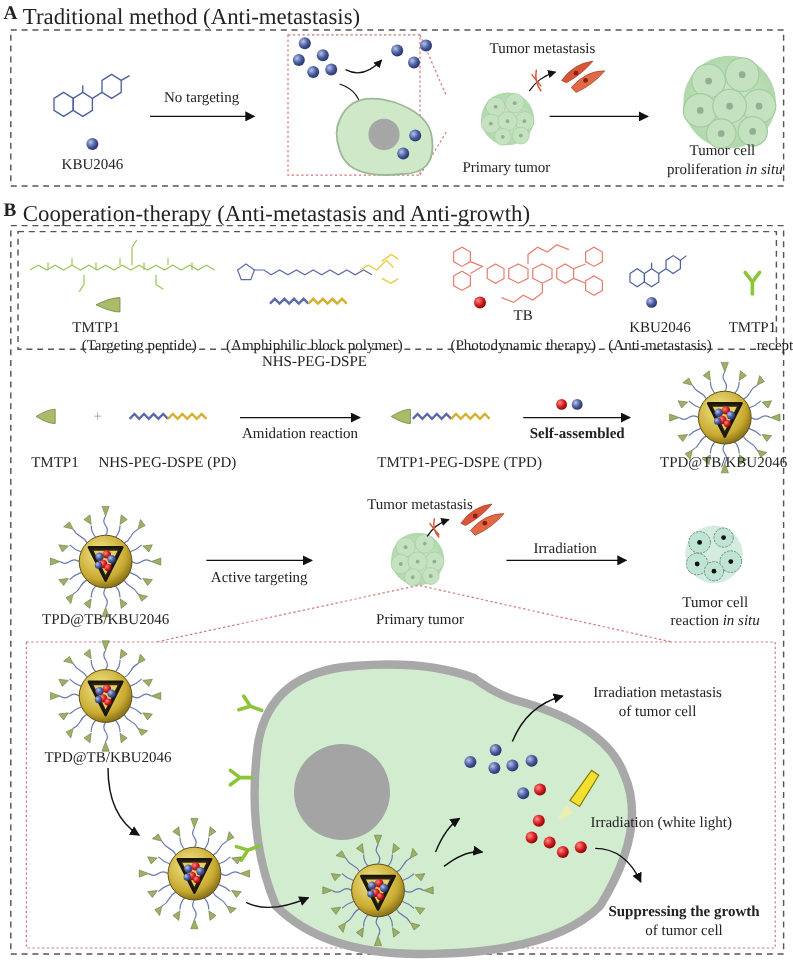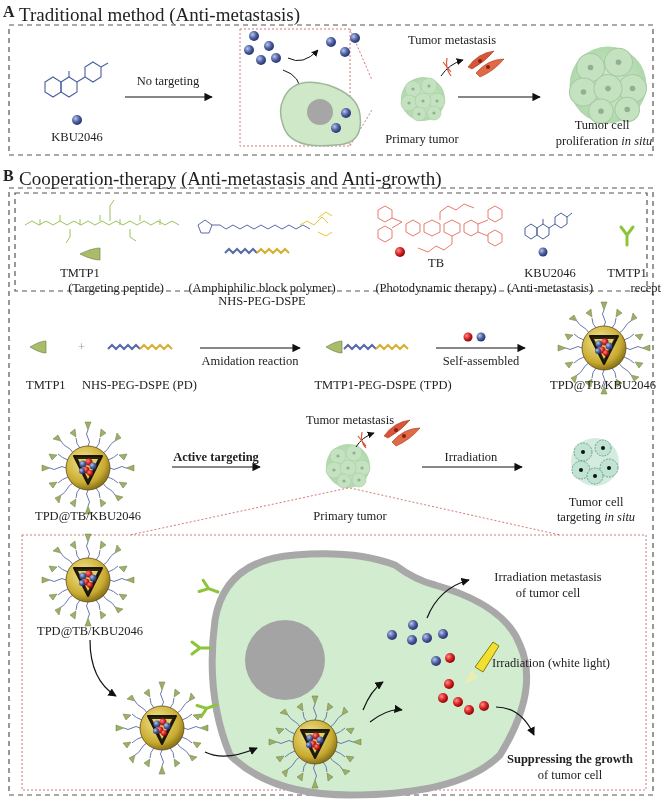--- a/index.html
+++ b/index.html
@@ -302,32 +302,32 @@
 <div class="t c" style="left:262px;top:281px;">(Amphiphilic block polymer)</div>
 <div class="t c" style="left:436px;top:256px;">TB</div>
 <div class="t c" style="left:436px;top:281px;">(Photodynamic therapy)</div>
 <div class="t c" style="left:550px;top:266px;">KBU2046</div>
 <div class="t c" style="left:550px;top:281px;">(Anti-metastasis)</div>
 <div class="t c" style="left:627px;top:266px;">TMTP1</div>
 <div class="t c" style="left:627px;top:281px;margin-left:24px;">receptor</div>
 
 <div class="t" style="left:78px;top:340px;color:#999;">+</div>
 <div class="t c" style="left:250px;top:354px;">Amidation reaction</div>
-<div class="t c" style="left:481px;top:354px;">Self-assembled</div>
+<div class="t c" style="left:481px;top:354px;font-weight:bold;">Self-assembled</div>
 <div class="t" style="left:26px;top:378px;">TMTP1</div>
 <div class="t" style="left:82px;top:378px;text-align:right;">NHS-PEG-DSPE (PD)</div>
 <div class="t c" style="left:383px;top:378px;">TMTP1-PEG-DSPE (TPD)</div>
 <div class="t c" style="left:603px;top:378px;">TPD@TB/KBU2046</div>
 
 <div class="t c" style="left:350px;top:413px;">Tumor metastasis</div>
-<div class="t c" style="left:216px;top:450px;font-weight:bold;">Active targeting</div>
+<div class="t c" style="left:216px;top:474px;">Active targeting</div>
 <div class="t c" style="left:471px;top:450px;">Irradiation</div>
 <div class="t c" style="left:88px;top:509px;">TPD@TB/KBU2046</div>
 <div class="t c" style="left:350px;top:509px;">Primary tumor</div>
 <div class="t c" style="left:596px;top:495px;">Tumor cell</div>
-<div class="t c" style="left:596px;top:510px;"><span>targeting </span><i>in situ</i></div>
+<div class="t c" style="left:596px;top:510px;"><span>reaction </span><i>in situ</i></div>
 
 <div class="t c" style="left:90px;top:624px;">TPD@TB/KBU2046</div>
 <div class="t c" style="left:548px;top:570px;">Irradiation metastasis</div>
 <div class="t c" style="left:548px;top:586px;">of tumor cell</div>
-<div class="t" style="left:492px;top:656px;">Irradiation (white light)</div>
+<div class="t" style="left:492px;top:678px;">Irradiation (white light)</div>
 <div class="t c" style="left:570px;top:752px;font-weight:bold;">Suppressing the growth</div>
 <div class="t c" style="left:570px;top:768px;">of tumor cell</div>
 
 </body></html>

